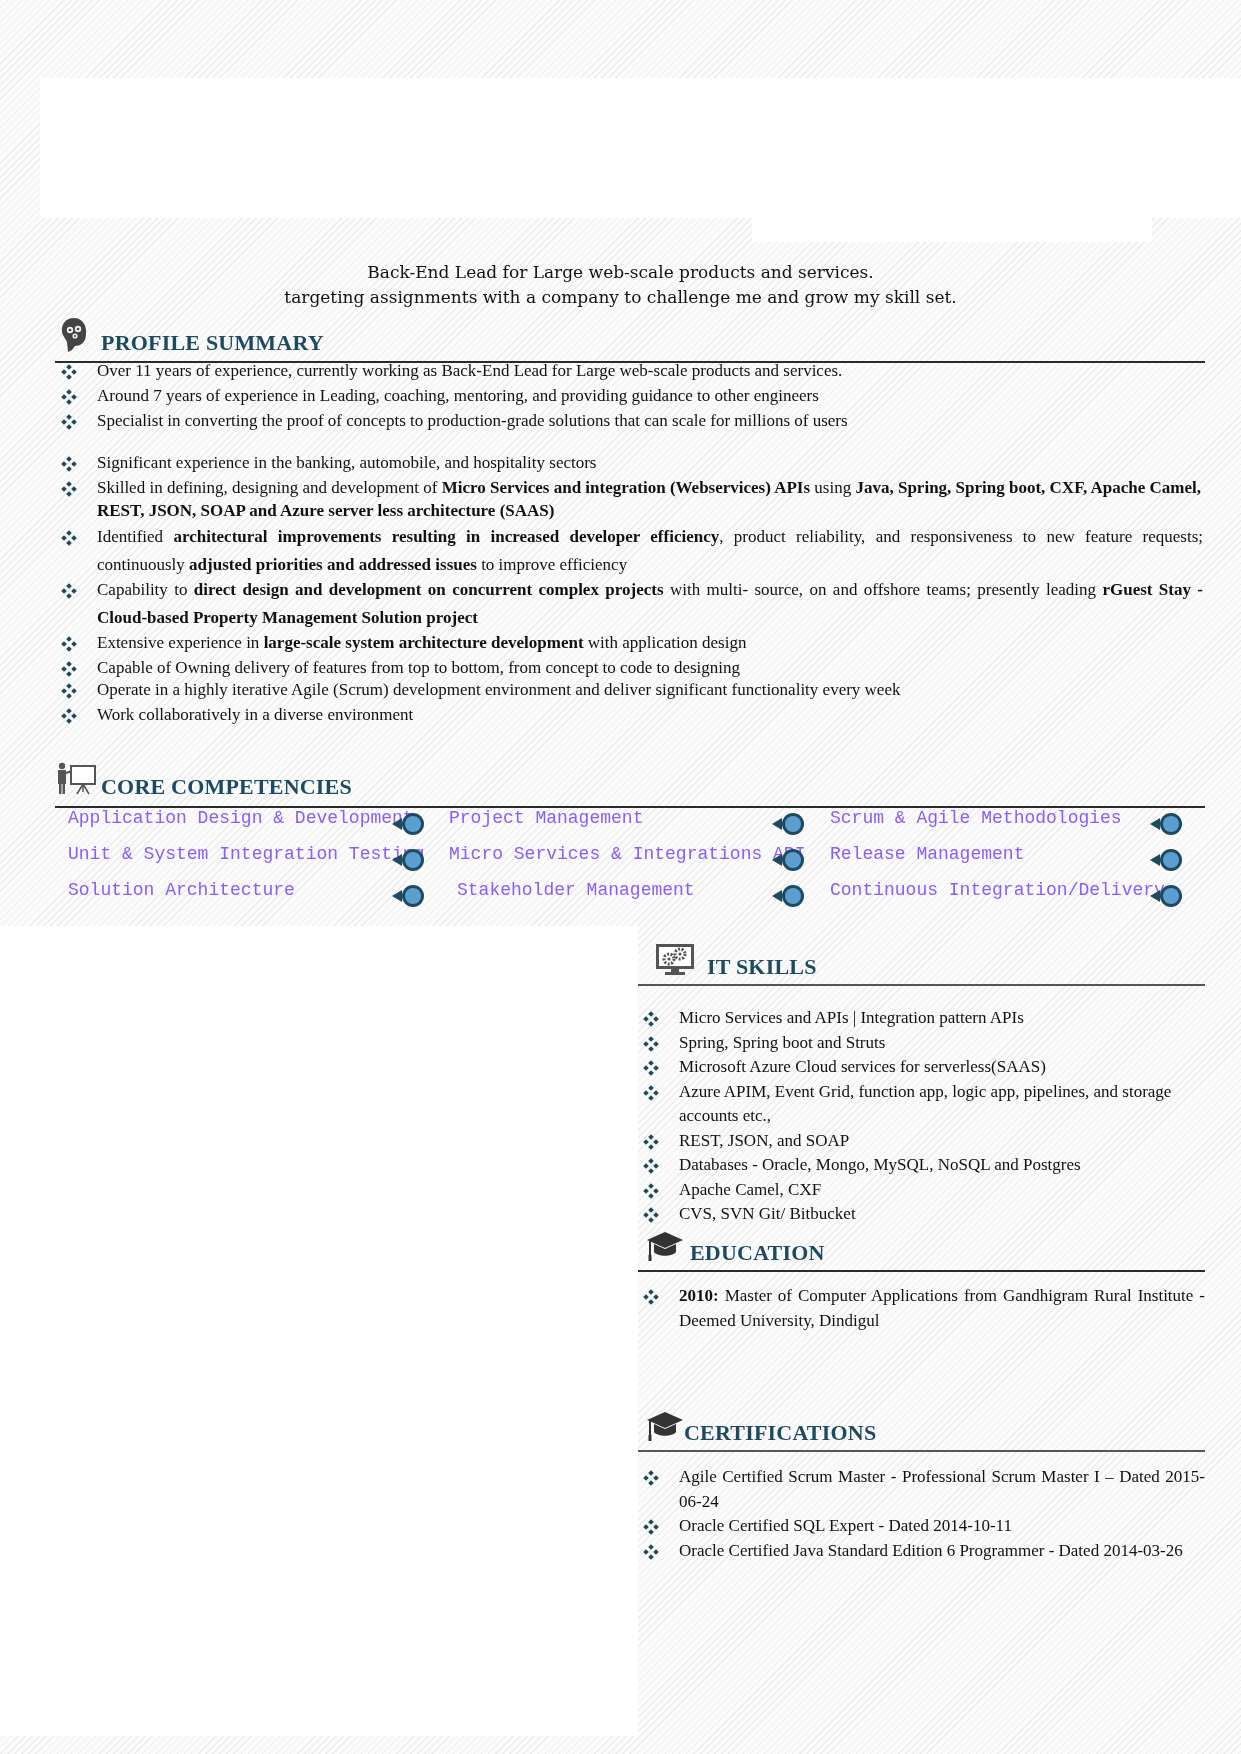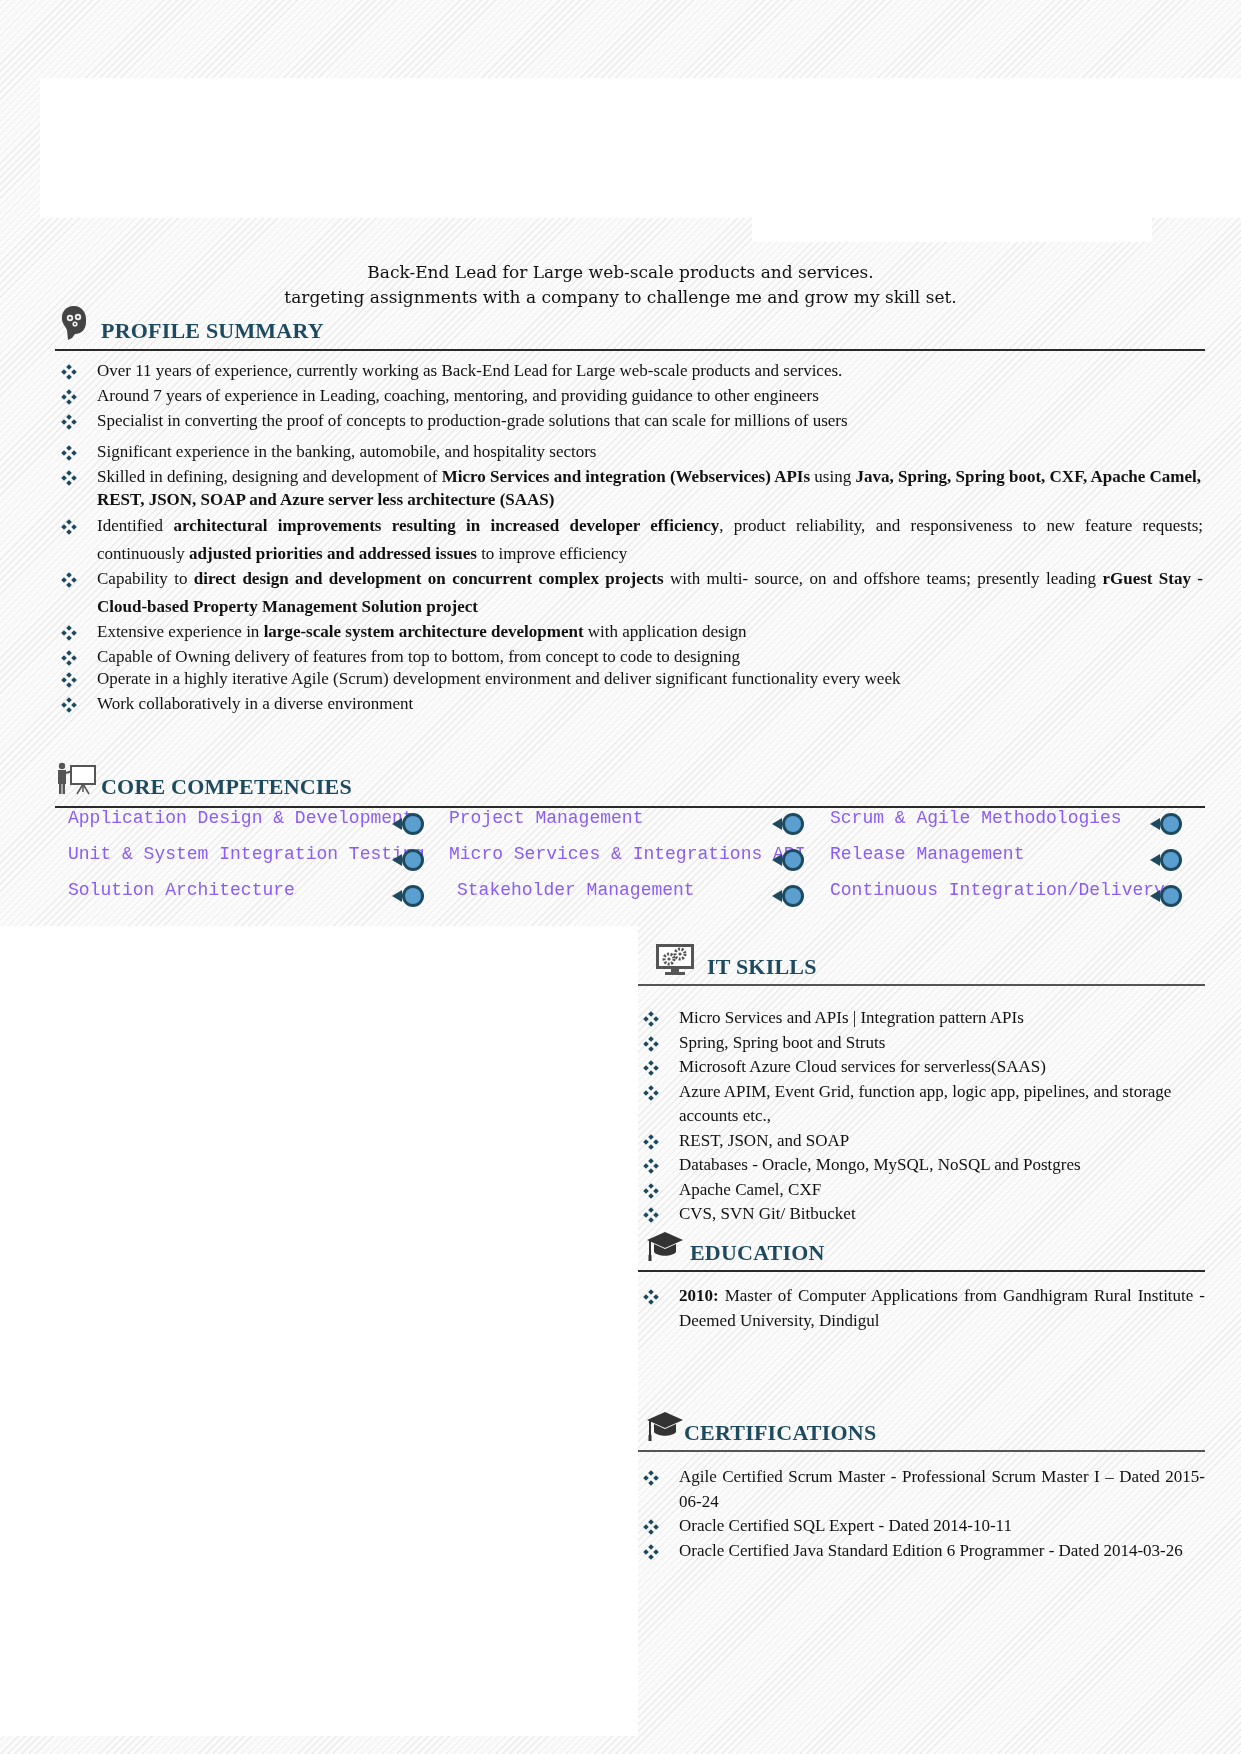--- a/index.html
+++ b/index.html
@@ -43,21 +43,21 @@
 </head>
 <body>
 
 <div class="white-block" style="left:40px;top:78px;width:1201px;height:140px;"></div>
 <div class="white-block" style="left:752px;top:218px;width:400px;height:24px;"></div>
 <div class="white-block" style="left:0;top:926px;width:638px;height:810px;"></div>
 
 <div class="tagline" style="top:260px;">Back-End Lead for Large web-scale products and services.</div>
 <div class="tagline" style="top:285px;">targeting assignments with a company to challenge me and grow my skill set.</div>
 
-<div class="section-head" style="left:55px;top:304px;width:1150px;height:48px;">
+<div class="section-head" style="left:55px;top:316px;width:1150px;height:48px;">
   <span class="icon" style="left:4px;top:0;width:30px;height:40px;">
     <svg width="30" height="40" viewBox="0 0 30 40">
       <path d="M15 2 C6 2 2 9 3 16 C4 21 7 23 8 26 L9 36 L13 34 L16 30 C22 30 27 26 27 18 C28 9 23 2 15 2 Z" fill="#444"></path>
       <circle cx="11" cy="14" r="3.2" fill="#eee"></circle>
         <circle cx="11" cy="14" r="1.3" fill="#444"></circle>
       <circle cx="19" cy="13" r="3.2" fill="#eee"></circle>
         <circle cx="19" cy="13" r="1.3" fill="#444"></circle>
       <circle cx="16" cy="20" r="2.6" fill="#eee"></circle>
         <circle cx="16" cy="20" r="1" fill="#444"></circle>
     </svg>
@@ -76,21 +76,21 @@
           </g>
         </svg></span><span><span>Over 11 years of experience, currently working as Back-End Lead for Large web-scale products and services.</span></span></li>
     <li style="line-height: 24px; margin-bottom: 1px;"><span class="bullet" style="top: 4px;"><svg width="16" height="16" viewBox="0 0 16 16">
           <g fill="#1e4a60">
             <rect x="6" y="1" width="4" height="4" transform="rotate(45 8 3)"></rect>
             <rect x="6" y="11" width="4" height="4" transform="rotate(45 8 13)"></rect>
             <rect x="1" y="6" width="4" height="4" transform="rotate(45 3 8)"></rect>
             <rect x="11" y="6" width="4" height="4" transform="rotate(45 13 8)"></rect>
           </g>
         </svg></span><span><span>Around 7 years of experience in Leading, coaching, mentoring, and providing guidance to other engineers</span></span></li>
-    <li style="line-height: 24px; margin-bottom: 7px;"><span class="bullet" style="top: 4px;"><svg width="16" height="16" viewBox="0 0 16 16">
+    <li style="line-height: 24px; margin-bottom: 18px;"><span class="bullet" style="top: 4px;"><svg width="16" height="16" viewBox="0 0 16 16">
           <g fill="#1e4a60">
             <rect x="6" y="1" width="4" height="4" transform="rotate(45 8 3)"></rect>
             <rect x="6" y="11" width="4" height="4" transform="rotate(45 8 13)"></rect>
             <rect x="1" y="6" width="4" height="4" transform="rotate(45 3 8)"></rect>
             <rect x="11" y="6" width="4" height="4" transform="rotate(45 13 8)"></rect>
           </g>
         </svg></span><span><span>Specialist in converting the proof of concepts to production-grade solutions that can scale for millions of users</span></span></li>
     <li style="line-height: 24px; margin-bottom: 1px;"><span class="bullet" style="top: 4px;"><svg width="16" height="16" viewBox="0 0 16 16">
           <g fill="#1e4a60">
             <rect x="6" y="1" width="4" height="4" transform="rotate(45 8 3)"></rect>

